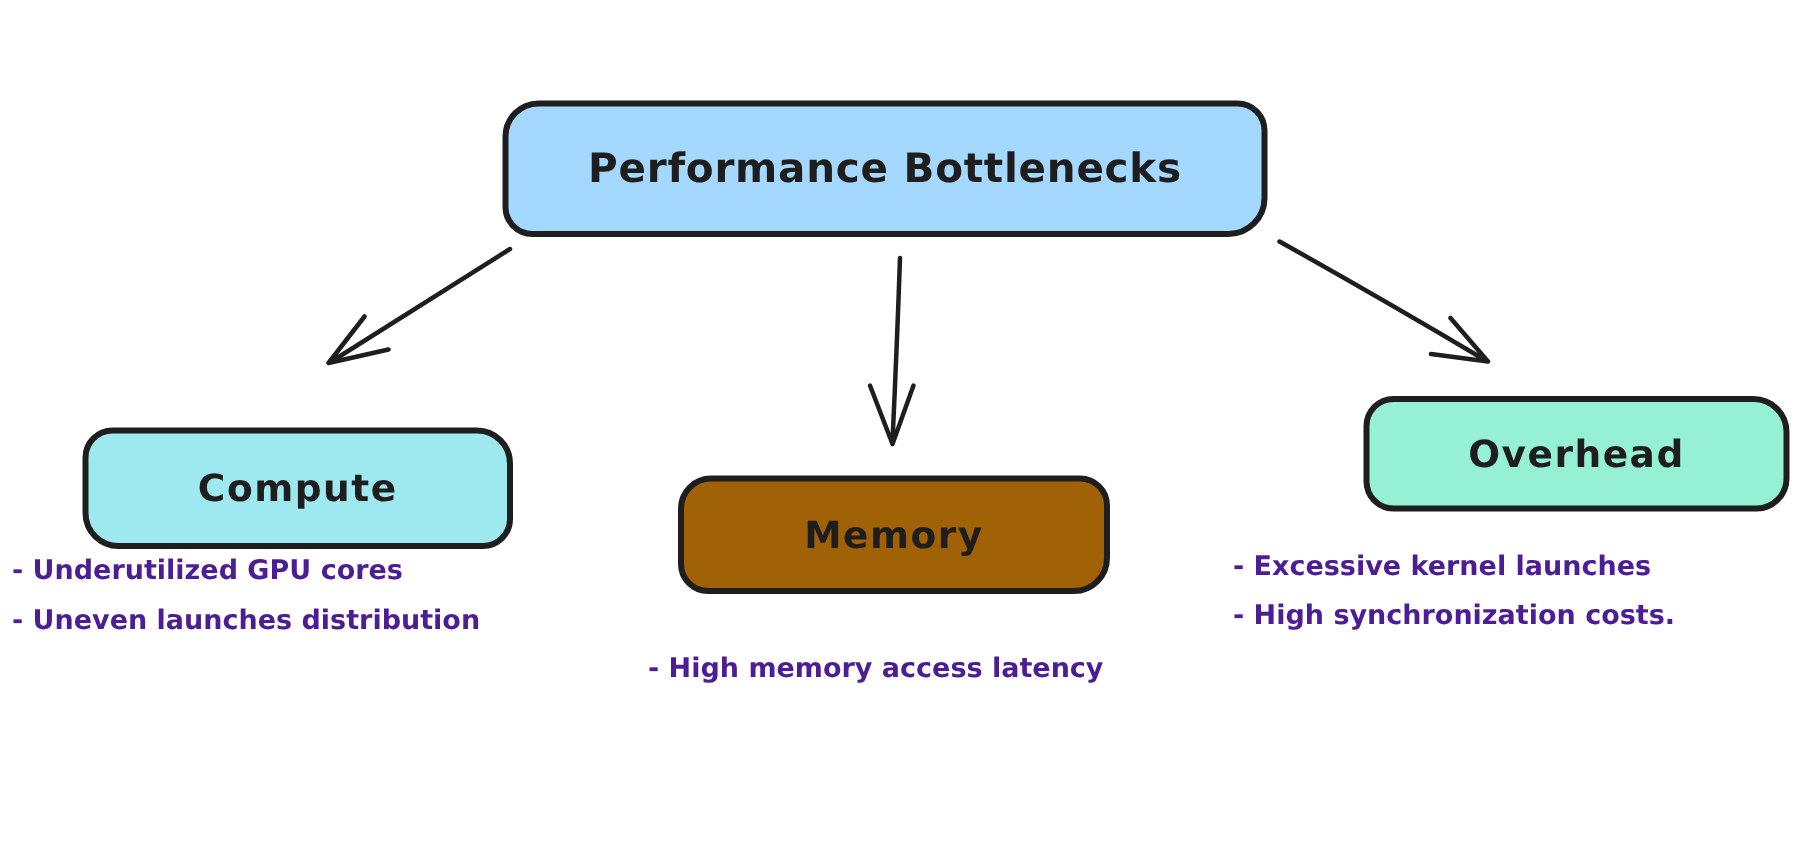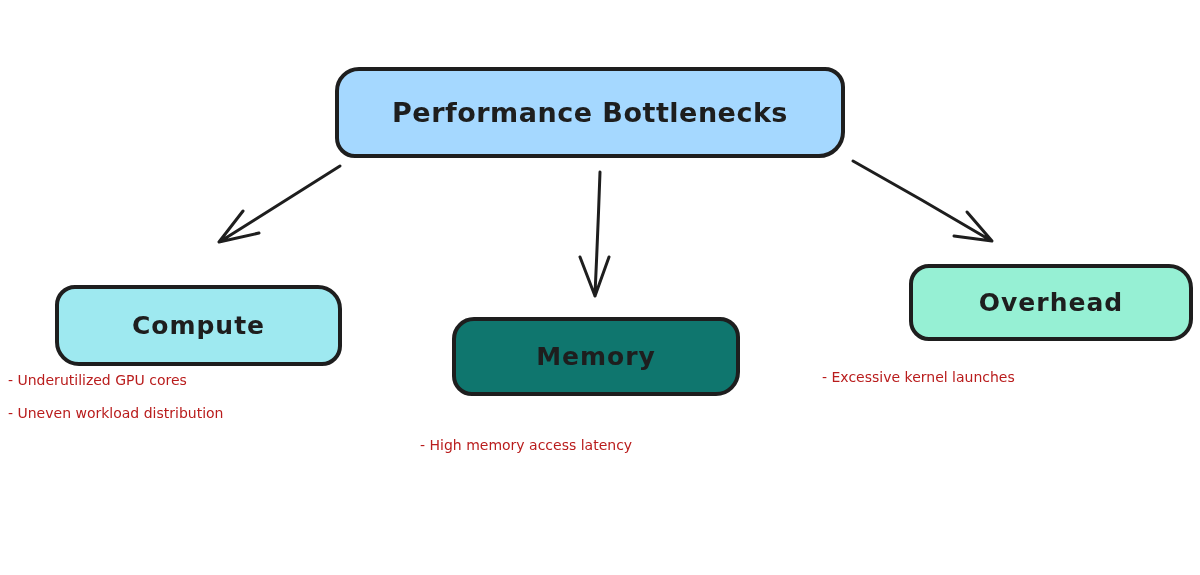--- a/index.html
+++ b/index.html
@@ -58,28 +58,28 @@
   .node-overhead {
     left: 877px; top: 264px;
     width: 284px; height: 77px;
     border-radius: 20px 24px 22px 20px;
     font-size: 25px;
     letter-spacing: 1px;
     margin-left: 32px;
   }
   .bullets {
     position: absolute;
-    color: #b91c1c;
-    font-size: 14px;
-    font-weight: 400;
+    color: #4c1d95;
+    font-size: 18px;
+    font-weight: 700;
     line-height: 33px;
     white-space: nowrap;
   }
   .bullets-compute  { left: 8px;   top: 364px; }
-  .bullets-memory   { left: 420px; top: 429px; }
+  .bullets-memory   { left: 432px; top: 429px; }
   .bullets-overhead { left: 822px; top: 361px; }
 </style>
 </head>
 <body>
 
 <div class="canvas">
 
   <svg class="arrows" viewBox="0 0 1200 575" xmlns="http://www.w3.org/2000/svg">
     <g fill="none" stroke-width="3" stroke-linecap="round" stroke-linejoin="round" stroke="#1e1e1e">
       <path d="M340,166 Q283,202 221,241 M243,211 L219,242 L259,233"></path>
@@ -89,34 +89,35 @@
   </svg>
 
   <div class="node node-root" style="background: rgb(165, 216, 255);">
     <span>Performance Bottlenecks</span>
   </div>
 
   <div class="node node-compute" style="background: rgb(158, 233, 240); margin-top: 23px;">
     <span>Compute</span>
   </div>
 
-  <div class="node node-memory" style="background: #0f766e;">
+  <div class="node node-memory" style="background: #a16207;">
     <span>Memory</span>
   </div>
 
   <div class="node node-overhead" style="background: rgb(150, 240, 212);">
     <span>Overhead</span>
   </div>
 
   <div class="bullets bullets-compute">
     <div>- Underutilized GPU cores</div>
-    <div>- Uneven workload distribution</div>
+    <div>- Uneven launches distribution</div>
   </div>
 
   <div class="bullets bullets-memory">
     <div>- High memory access latency</div>
   </div>
 
   <div class="bullets bullets-overhead">
     <div>- Excessive kernel launches</div>
+    <div>- High synchronization costs.</div>
   </div>
 
 </div>
 
 </body></html>

